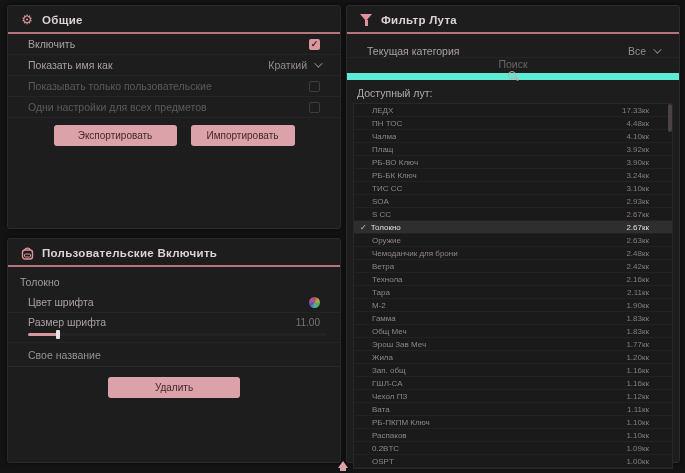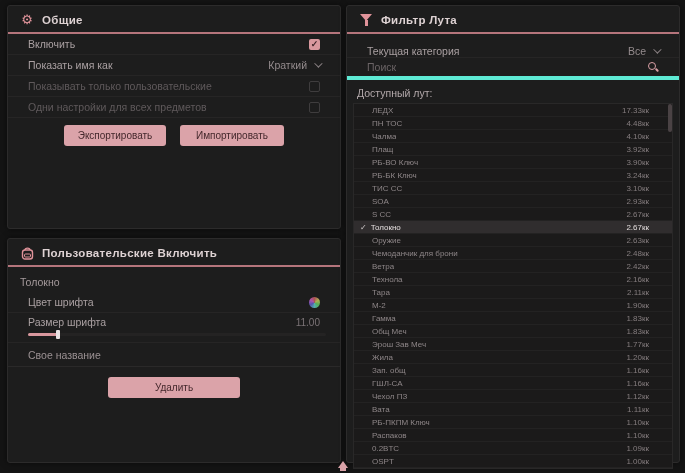--- a/index.html
+++ b/index.html
@@ -49,21 +49,21 @@
   .select { display:inline-flex; align-items:center; gap:7px; color:#948b8d; font-size:10.5px; cursor:pointer; }
   .chev { width:6px; height:6px; border-right:1.4px solid #8b8284; border-bottom:1.4px solid #8b8284; transform:rotate(45deg) translateY(-2px); display:inline-block; }
 
   .btn {
     background:#dba3a9; color:#44282c;
     border:none; border-radius:3px;
     font-family:"Liberation Sans", sans-serif;
     font-size:10px; padding:5px 0; cursor:pointer;
   }
   .btn-row { display:flex; justify-content:center; gap:14px; margin-top:7px; }
-  #export-btn { width:102px; }
+  #export-btn { width:123px; }
   #import-btn { width:104px; }
   #delete-btn { width:132px; display:block; margin:10px auto 0 auto; }
 
   
   .group-label { font-size:10.5px; color:#a59a9c; padding:9px 12px 4px 12px; }
   .sub-row { padding-left:20px; }
   .color-wheel {
     width:11px; height:11px; border-radius:50%;
     background:conic-gradient(#d66, #dd6, #6d6, #6dd, #66d, #d6d, #d66);
     opacity:.75; cursor:pointer;
@@ -71,21 +71,21 @@
   .value-text { color:#7b7376; font-size:10px; }
   .slider-row { padding:2px 12px 6px 20px; border-bottom:1px solid #262525; }
   .slider-track { position:relative; width:298px; height:3px; background:#242323; border-radius:2px; }
   .slider-fill { position:absolute; left:0; top:0; height:3px; width:30px; background:#d9989e; border-radius:2px; }
   .slider-thumb { position:absolute; left:28px; top:-3px; width:4px; height:9px; background:#e9e2e3; border-radius:1px; cursor:pointer; }
 
   .input-row { height:24px; border-bottom:1px solid #2a2929; }
   .input-row .label { color:#9b9193; }
 
   
-  .search-row { height:22px; border-bottom:4px solid #5eead4; }
+  .search-row { height:22px; border-bottom:7px solid #5eead4;flex-direction:column; }
   .placeholder { color:#6b6466; font-size:10.5px; }
   .mag { position:relative; width:12px; height:12px; cursor:pointer; }
   .mag::before { content:""; position:absolute; left:1px; top:1px; width:6px; height:6px; border:1.6px solid #d9a0a6; border-radius:50%; }
   .mag::after { content:""; position:absolute; left:8px; top:8px; width:4px; height:1.8px; background:#d9a0a6; transform:rotate(45deg); border-radius:1px; }
 
   .list-label { font-size:10.5px; color:#b3a9ab; padding:7px 10px 4px 10px; }
 
   .loot-list {
     position:relative;
     margin:0 6px;

